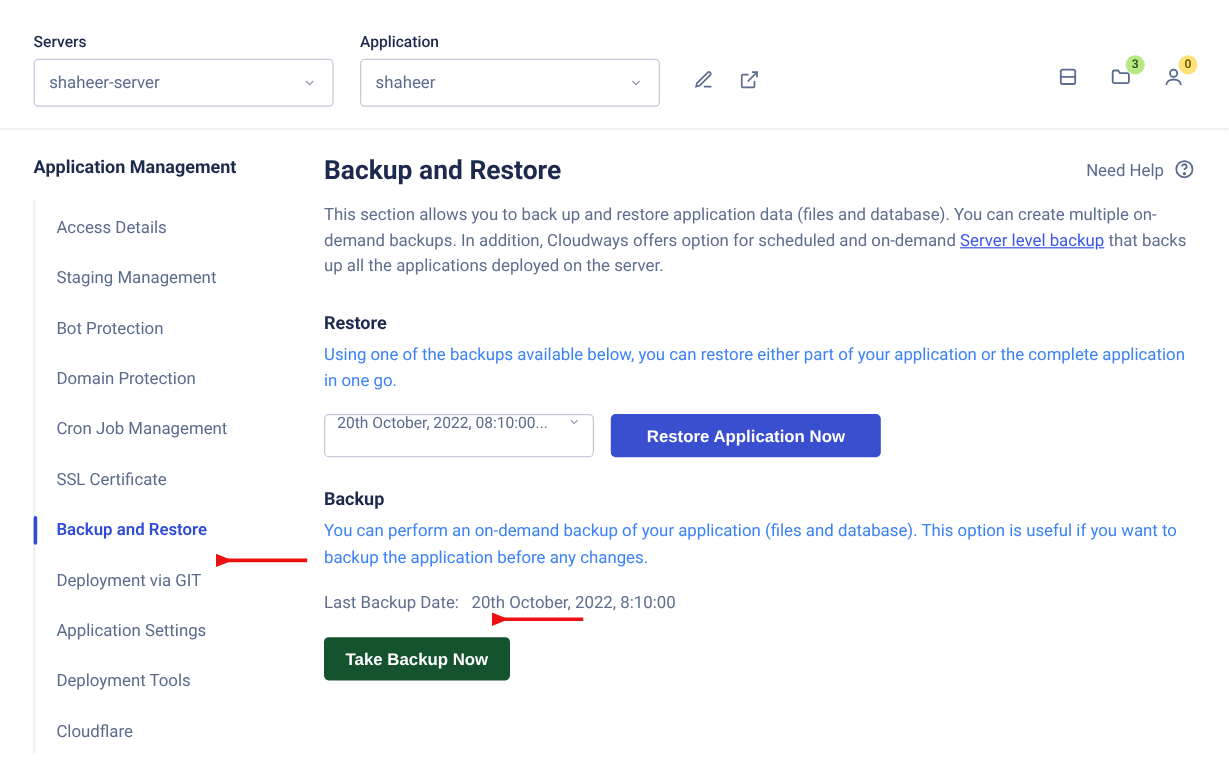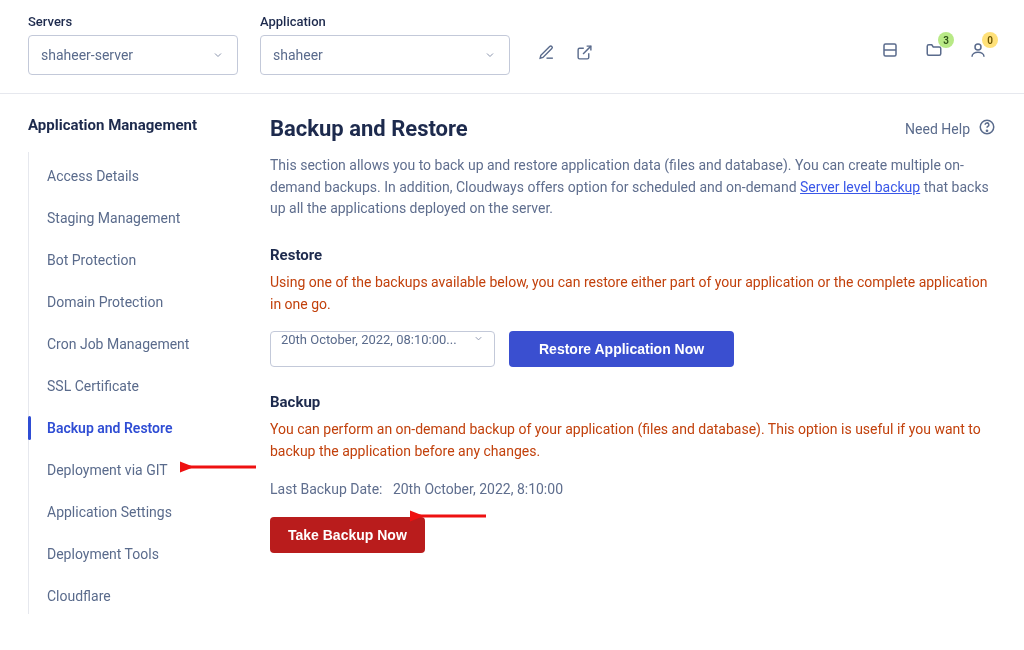--- a/index.html
+++ b/index.html
@@ -8,21 +8,21 @@
     color: #253858;
     background: #fff;
     width: 1024px;
     height: 650px;
     overflow: hidden;
   }
   
   .topbar {
     display: flex;
     align-items: flex-start;
-    padding: 14px 28px 18px 28px;
+    padding: 28px 28px 18px 28px;
     border-bottom: 1px solid #e6e8ee;
   }
   .top-field {
     display: flex;
     flex-direction: column;
     margin-right: 22px;
   }
   .top-label {
     font-size: 13px;
     color: #1d2a4d;
@@ -35,21 +35,21 @@
     justify-content: space-between;
     border: 1px solid #c3c9d9;
     border-radius: 4px;
     height: 40px;
     padding: 0 12px;
     color: #5a6b8c;
     font-size: 14px;
     background: #fff;
     cursor: pointer;
   }
-  .select.w1 { width: 210px; }
+  .select.w1 { width: 250px; }
   .select.w2 { width: 250px; }
   .chev {
     width: 14px; height: 14px;
     display: inline-flex; align-items: center; justify-content: center;
   }
   .chev svg { stroke: #8a94ad; }
   .top-actions-inline {
     display: flex;
     align-items: center;
     margin-top: 28px;
@@ -152,21 +152,21 @@
     text-decoration: underline;
   }
   .section-title {
     font-size: 15px;
     font-weight: 700;
     color: #1d2a4d;
     margin-top: 26px;
   }
   .section-desc {
     font-size: 14px;
-    color: #c2410c;
+    color: #3b82f6;
     line-height: 1.55;
     margin-top: 8px;
   }
   .row {
     display:flex; align-items:center; gap:14px;
     margin-top: 16px;
   }
   .select-backup {
     width: 225px;
     height: 36px;
@@ -189,21 +189,21 @@
     font-size: 14px;
     font-weight: 600;
     cursor: pointer;
   }
   .last-backup {
     font-size: 14px;
     color: #5f6e8e;
     margin-top: 18px;
   }
   .btn-secondary {
-    background: #b91c1c;
+    background: #14532d;
     color: #fff;
     border: none;
     border-radius: 4px;
     height: 36px;
     padding: 0 18px;
     font-size: 14px;
     font-weight: 600;
     cursor: pointer;
     margin-top: 20px;
   }

